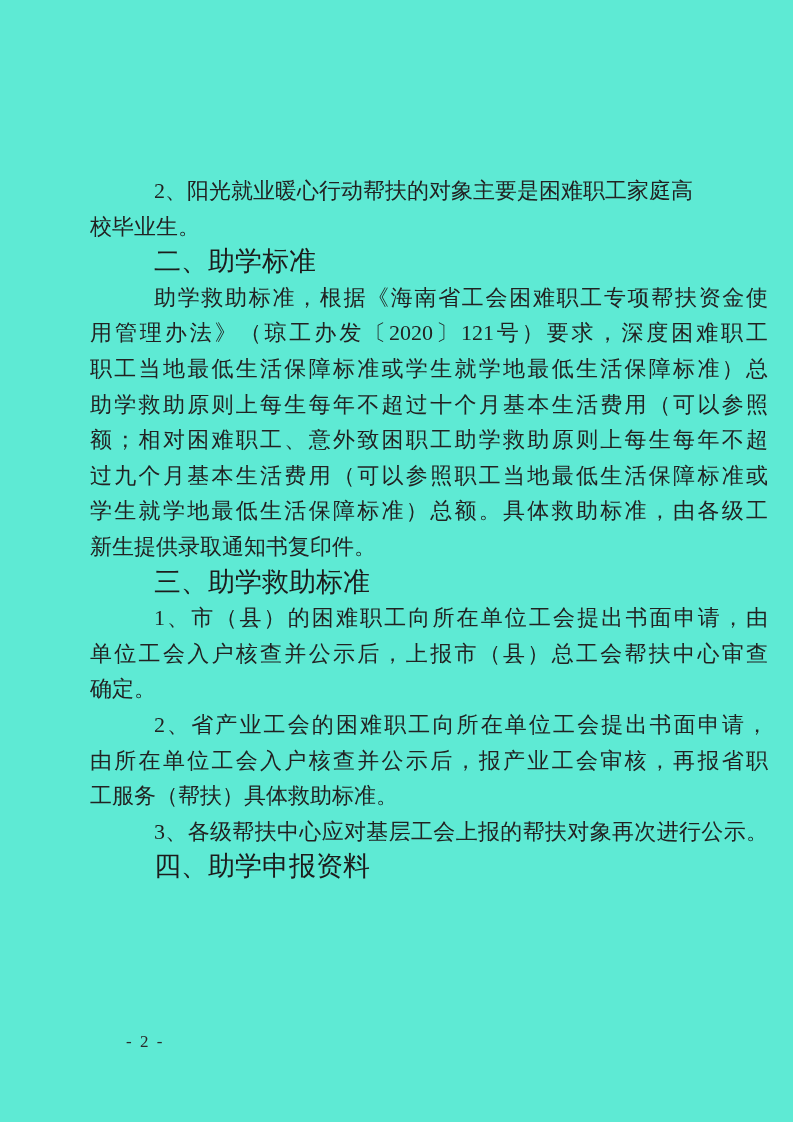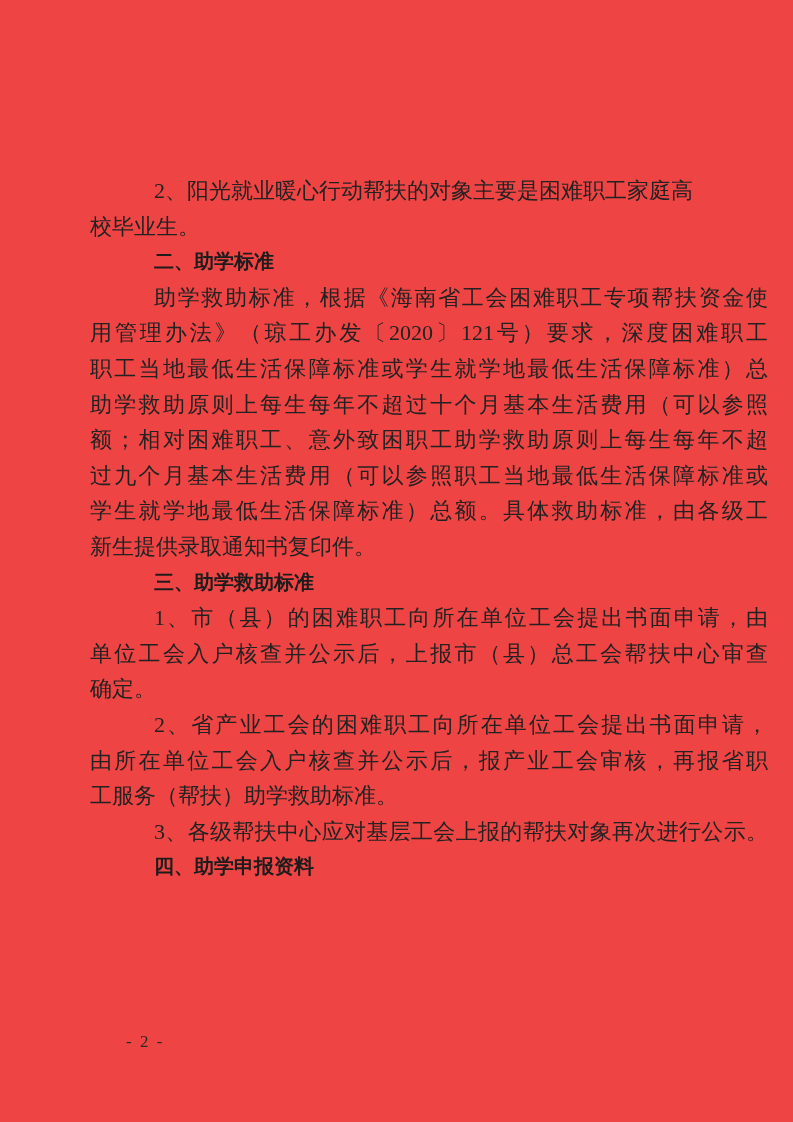--- a/index.html
+++ b/index.html
@@ -11,21 +11,21 @@
     height: 1122px;
     position: relative;
     background: #fbfbf9;
     overflow: hidden;
     font-family: "Liberation Serif", "DejaVu Serif", serif;
     color: #222222;
   }
   .page {
     position: absolute;
     inset: 0;
-    background: #ef4444;
+    background: #5eead4;
   }
   .content {
     position: absolute;
     left: 90px;
     top: 173px;
     width: 678px;
   }
   .block {
     margin: 0;
     padding: 0;
@@ -40,22 +40,22 @@
   }
   .line.fill {
     text-align: justify;
     text-align-last: justify;
   }
   .line.first {
     padding-left: 64px;
   }
   .line.heading {
     font-family: "Liberation Sans", "DejaVu Sans", sans-serif;
-    font-weight: 700;
-    font-size: 20px;
+    font-weight: 400;
+    font-size: 27px;
     color: #1c1c1c;
   }
   .page-number {
     position: absolute;
     left: 126px;
     top: 1032px;
     font-size: 17px;
     letter-spacing: 2px;
     color: #2a2a2a;
     font-family: "Liberation Serif", "DejaVu Serif", serif;
@@ -94,21 +94,21 @@
 
     <div class="block">
       <div class="line fill first">1、市（县）的困难职工向所在单位工会提出书面申请，由</div>
       <div class="line fill">单位工会入户核查并公示后，上报市（县）总工会帮扶中心审查</div>
       <div class="line">确定。</div>
     </div>
 
     <div class="block">
       <div class="line fill first">2、省产业工会的困难职工向所在单位工会提出书面申请，</div>
       <div class="line fill">由所在单位工会入户核查并公示后，报产业工会审核，再报省职</div>
-      <div class="line">工服务（帮扶）助学救助标准。</div>
+      <div class="line">工服务（帮扶）具体救助标准。</div>
     </div>
 
     <div class="block">
       <div class="line fill first">3、各级帮扶中心应对基层工会上报的帮扶对象再次进行公示。</div>
     </div>
 
     <div class="block">
       <div class="line heading first">四、助学申报资料</div>
     </div>
 

